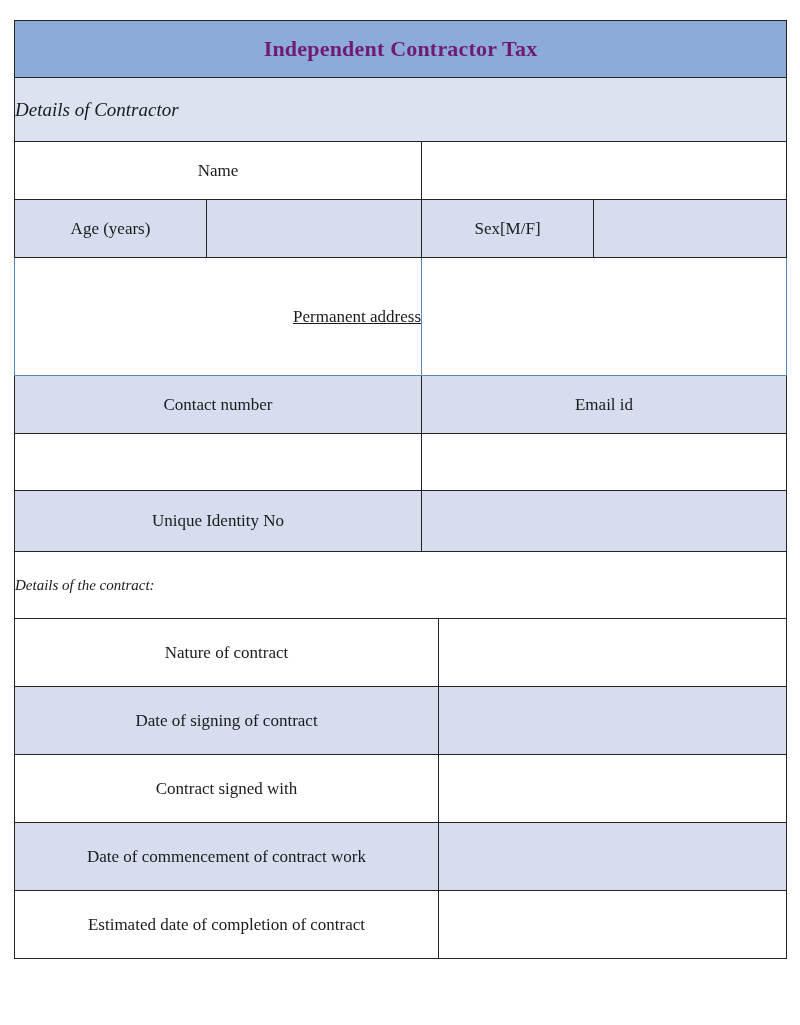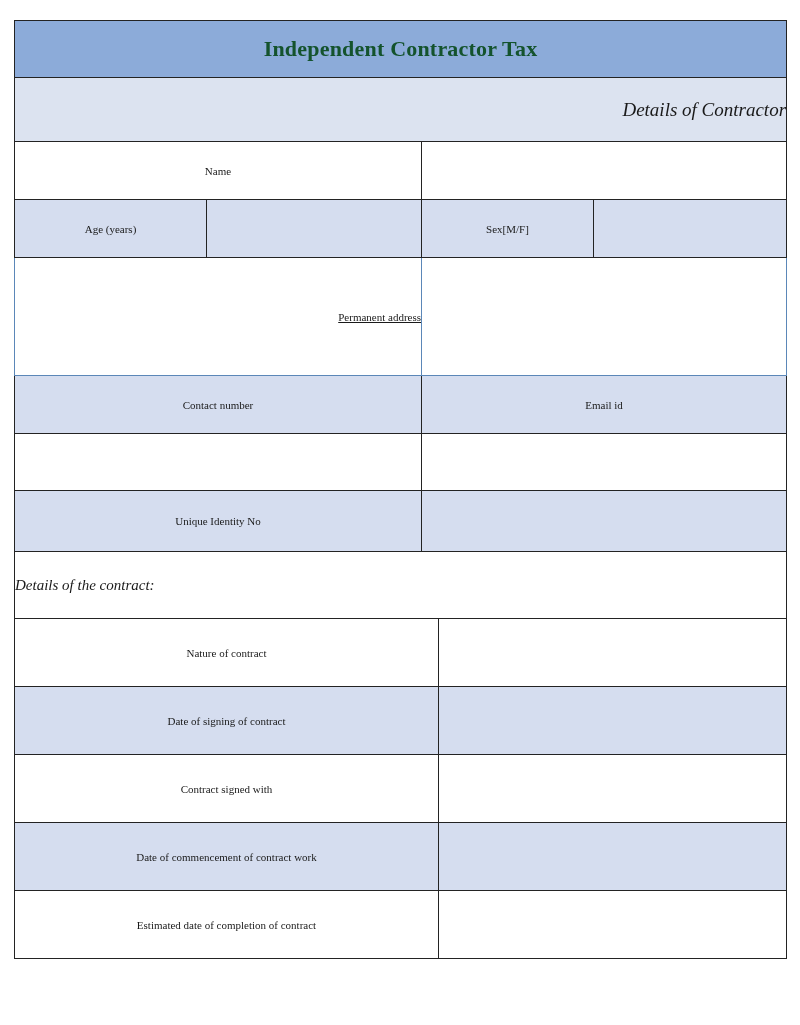--- a/index.html
+++ b/index.html
@@ -34,46 +34,45 @@
     vertical-align: middle;
     background: #ffffff;
   }
   
   .title-cell {
     background: #8cabd9 !important;
     height: 56px;
     text-align: center;
     font-weight: bold;
     font-size: 22px;
-    color: #14532d;
+    color: #701a75;
     letter-spacing: 0.2px;
   }
   .band {
     background: #dce3f0 !important;
-    text-align: right;
   }
   .shade {
     background: #d5ddef !important;
   }
   .section-cell {
     height: 63px;
     padding-left: 14px;
     font-style: italic;
     font-size: 19px;
   }
   .section-white {
     background: #ffffff !important;
     height: 66px;
     padding-left: 14px;
     font-style: italic;
     font-size: 15px;
   }
   .lbl {
     text-align: center;
-    font-size: 11px;
+    font-size: 17px;
   }
   .r-name { height: 57px; }
   .r-age  { height: 57px; }
   .r-addr { height: 117px; }
   .r-std  { height: 57px; margin-left: 30px; }
   .r-blank { height: 56px; }
   .r-uid  { height: 60px; margin-top: 45px; }
   .r-low  { height: 67px; }
   
   .addr-cell {

